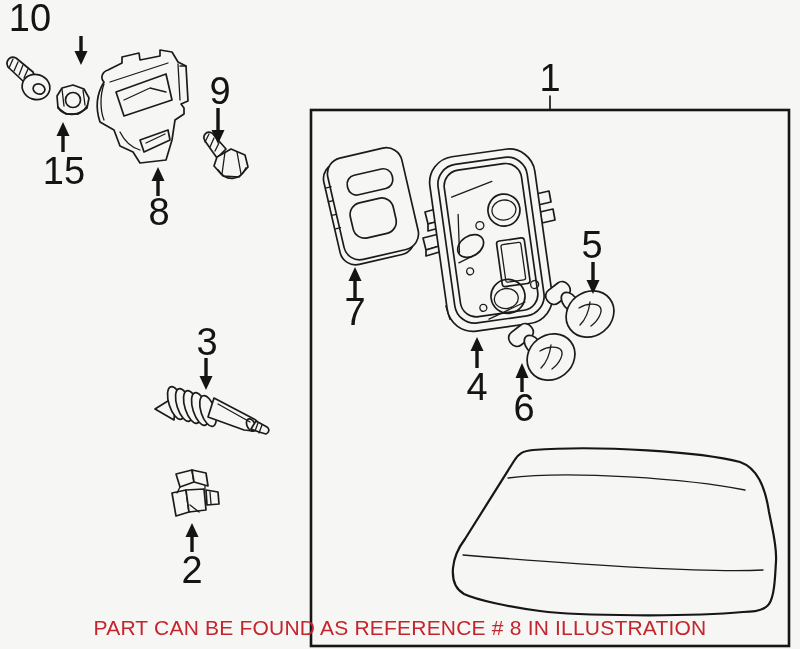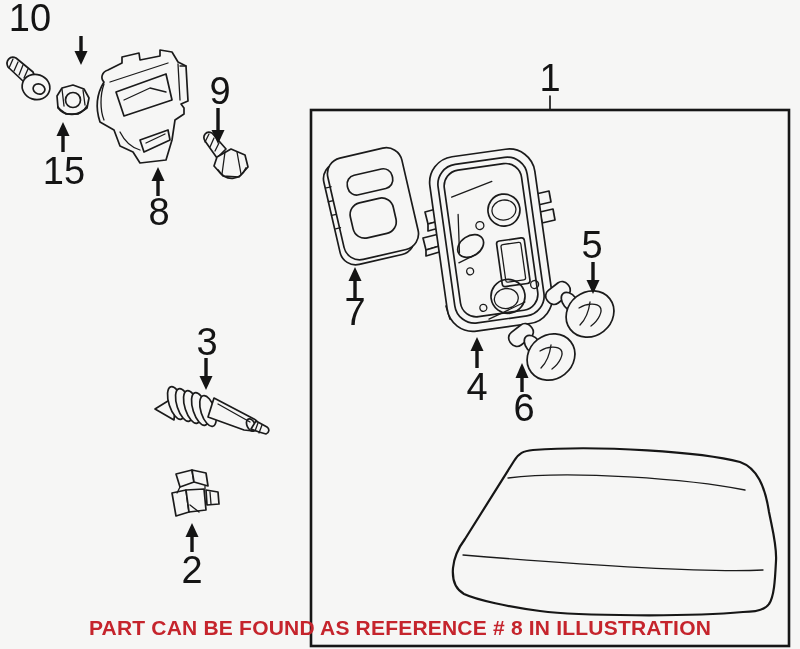--- a/index.html
+++ b/index.html
@@ -9,21 +9,21 @@
     font-family:"Liberation Sans", sans-serif;
   }
   .stage svg{position:absolute;left:0;top:0;}
   .callout{
     position:absolute;transform:translate(-50%,-50%);
     font-size:38px;line-height:1;color:#141414;
     user-select:none;white-space:nowrap;
   }
   .note{
     position:absolute;left:0;top:616px;width:100%;
-    text-align:center;font-weight:bold;font-size:21px;
+    text-align:center;font-weight:normal;font-size:21px;
     color:#c5242c;letter-spacing:0.2px;white-space:nowrap;
   }
   
   .ln{fill:none;stroke:#1b1b1b;stroke-width:1.7;stroke-linecap:round;stroke-linejoin:round;}
   .shape{fill:#f6f6f5;stroke:#1b1b1b;stroke-width:1.7;stroke-linecap:round;stroke-linejoin:round;}
   .thin{fill:none;stroke:#1b1b1b;stroke-width:1.3;stroke-linecap:round;stroke-linejoin:round;}
   .box{fill:none;stroke:#161616;stroke-width:2.6;}
   .lens{fill:#f6f6f5;stroke:#161616;stroke-width:2.2;stroke-linejoin:round;}
   .arrow-shaft{stroke:#141414;stroke-width:3.4;}
   .arrow-head{fill:#141414;stroke:none;}

